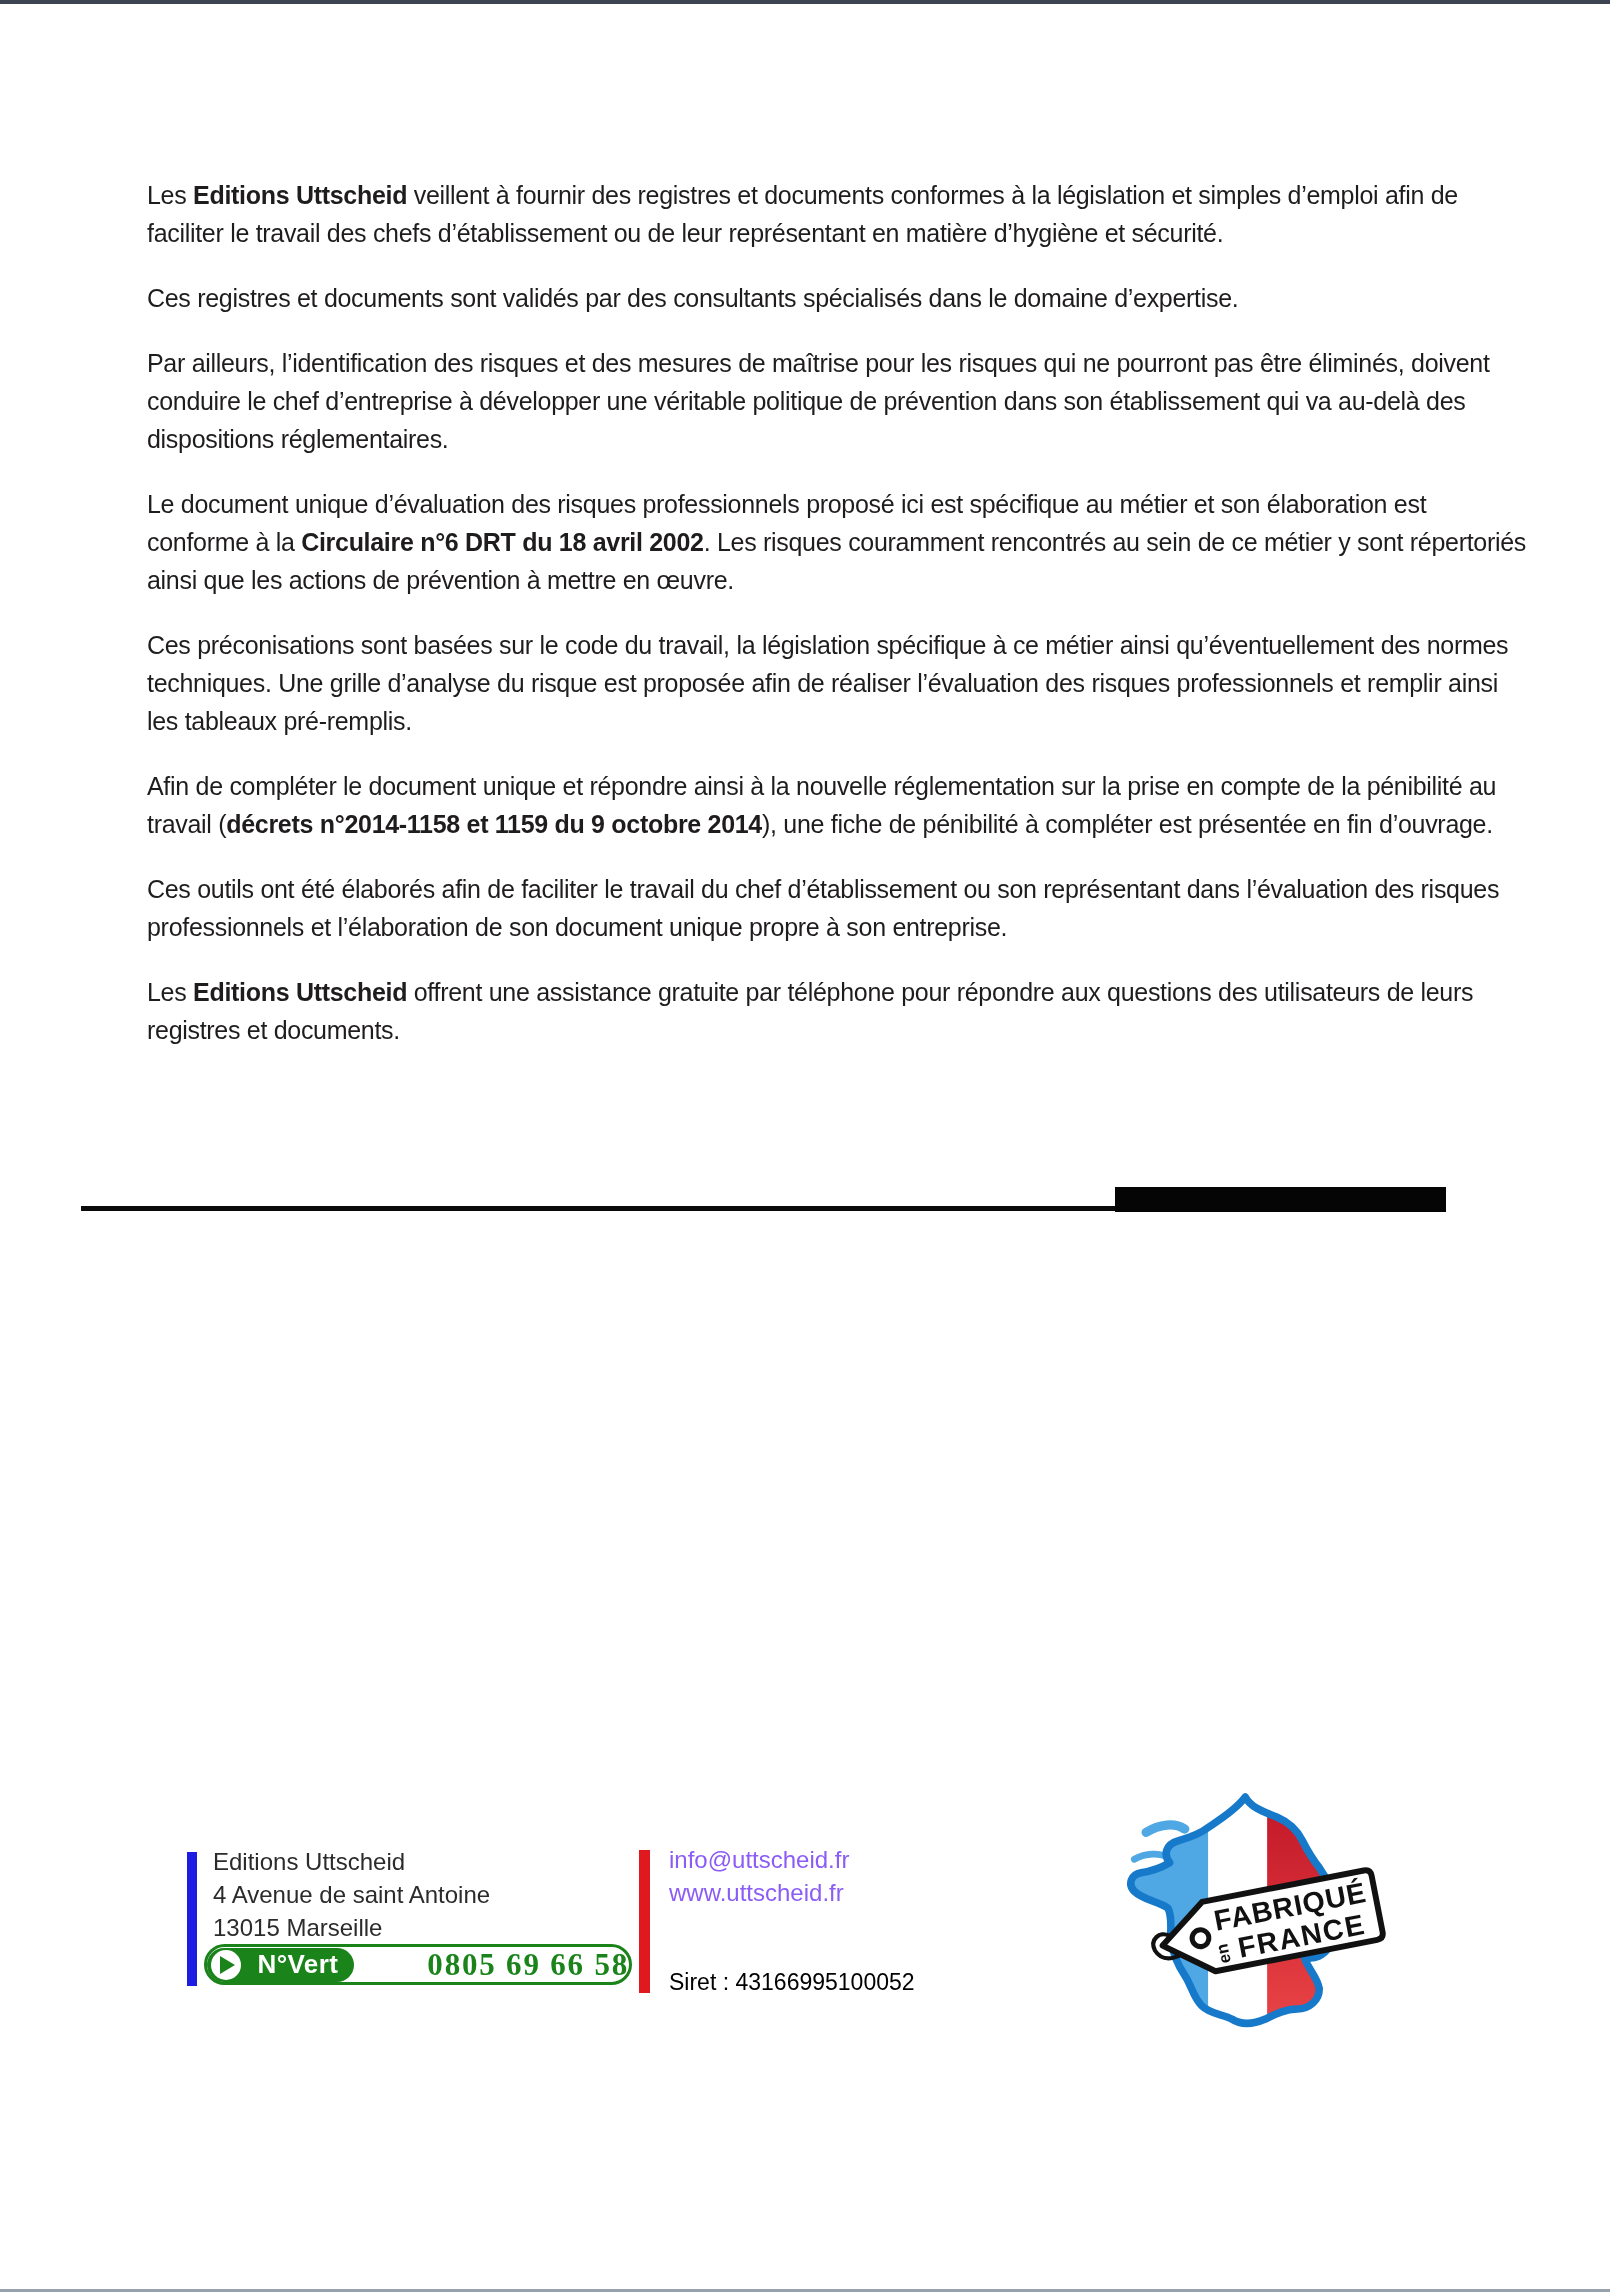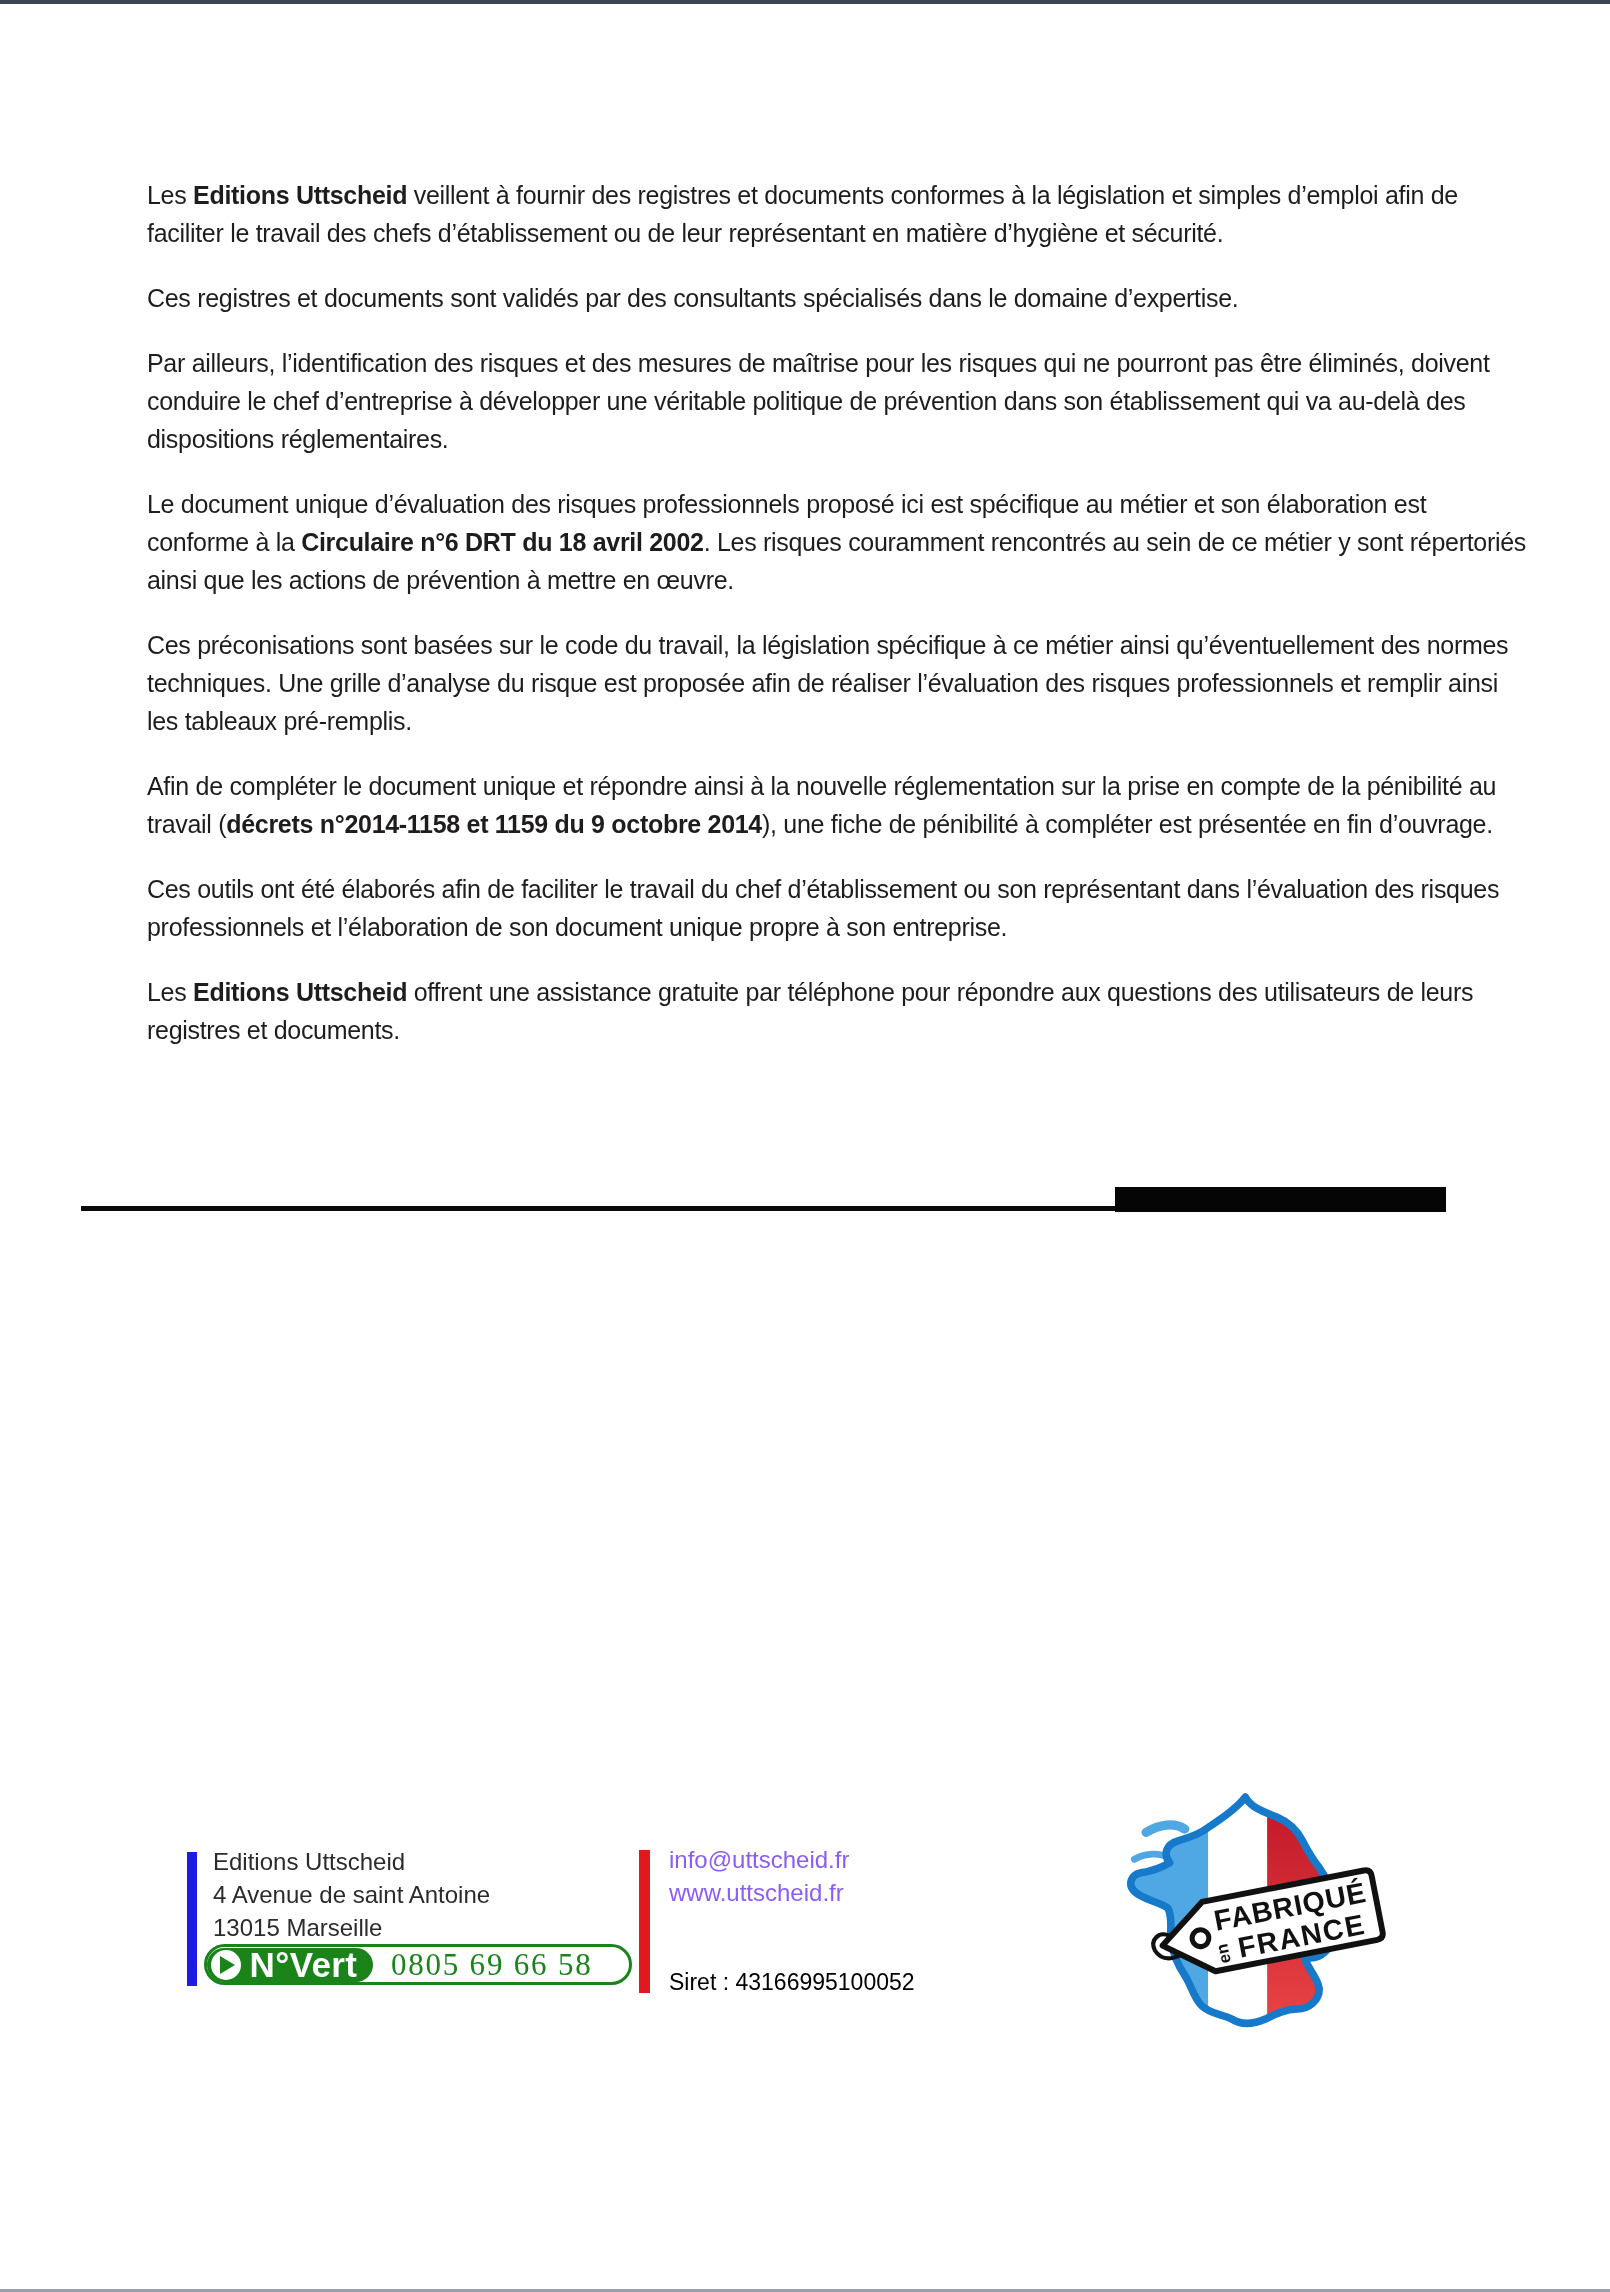--- a/index.html
+++ b/index.html
@@ -47,39 +47,39 @@
   
   .nvert{
     position:absolute;left:204px;top:1944px;
     width:428px;height:41px;box-sizing:border-box;
     background:#fff;border:3.6px solid #1a831a;border-radius:25px;
     display:flex;align-items:center;
   }
   .nvert-left{
     height:34px;margin:0;border-radius:18px;
     background:#1a831a;color:#fff;
-    display:flex;align-items:center;gap:9px;
+    display:flex;align-items:center;gap:17px;
     padding:0 16px 0 3.6px;
-    font-weight:bold;font-size:35px;letter-spacing:0.4px;
+    font-weight:bold;font-size:26px;letter-spacing:0.4px;
   }
   .play-circle{
     width:30px;height:30px;border-radius:50%;background:#fff;
     display:flex;align-items:center;justify-content:center;flex:0 0 auto;
   }
   .play-tri{
     width:0;height:0;margin-left:4.5px;
     border-left:15px solid #1a831a;
     border-top:9px solid transparent;
     border-bottom:9px solid transparent;
   }
   .nvert-number{
-    flex:1;text-align:center;
+    flex:1;text-align:right;
     font-family:"Liberation Serif","DejaVu Serif",serif;
-    font-weight:normal;font-size:31px;letter-spacing:1.8px;
-    color:#1a831a;padding-right:19px;
+    font-weight:bold;font-size:31px;letter-spacing:1.8px;
+    color:#1a831a;padding-right:0;
   }
 
   
   .mif{position:absolute;left:1117px;top:1787px;width:270px;height:269px;}
 </style>
 </head>
 <body>
 
 <div class="page">
   <div class="edge-top"></div>

